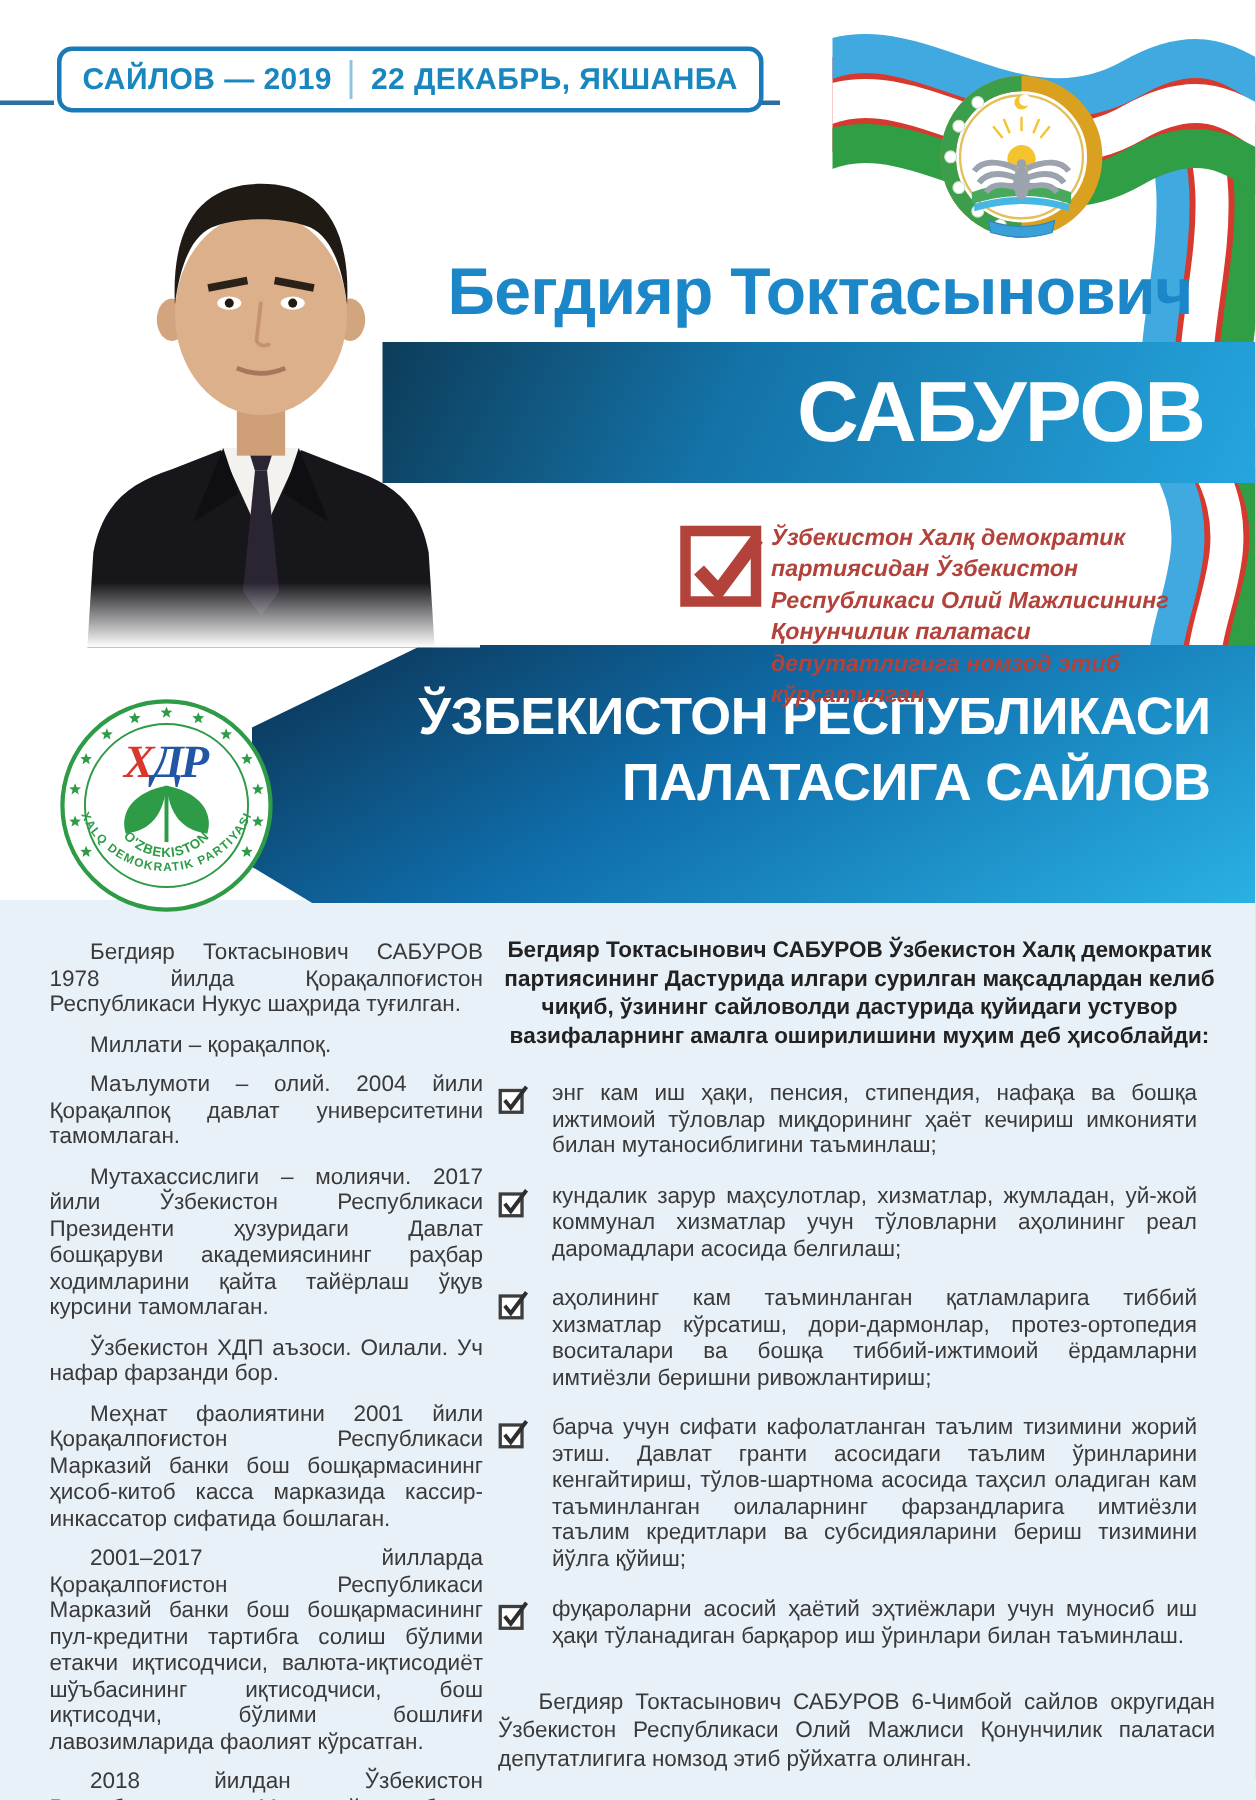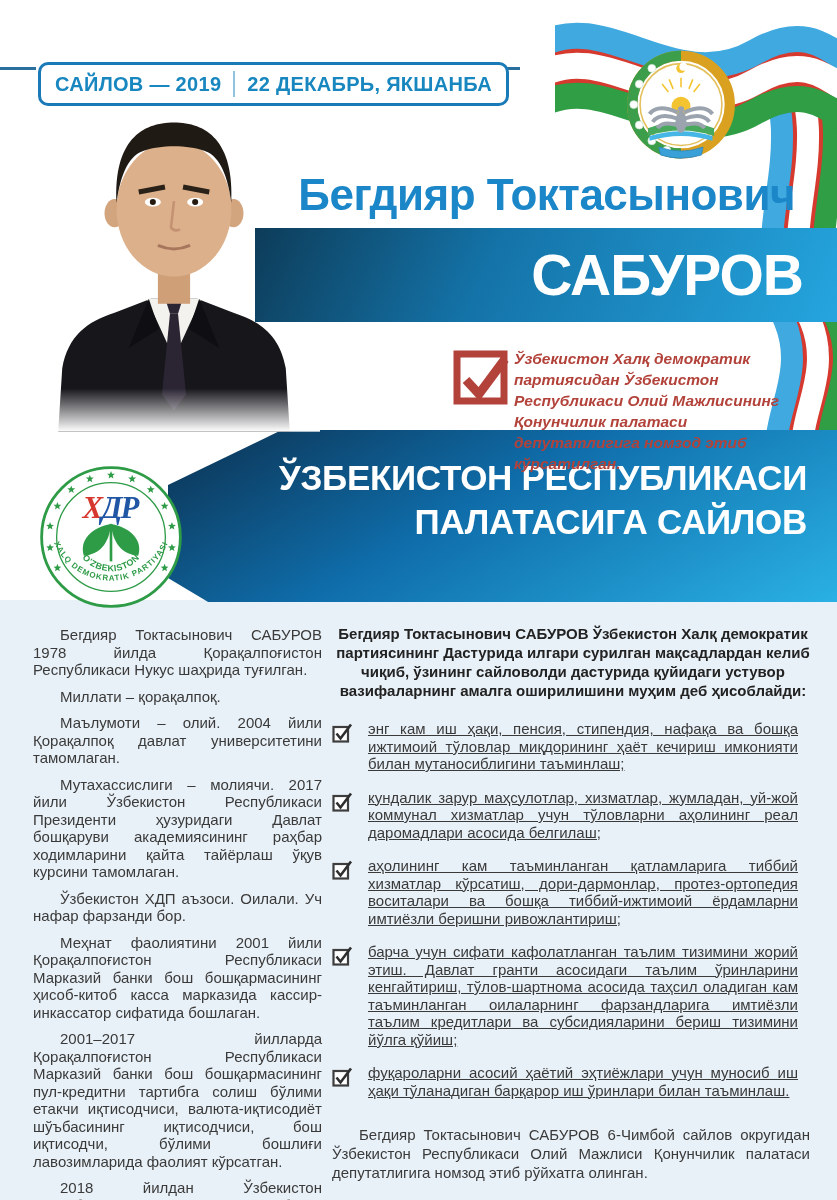--- a/index.html
+++ b/index.html
@@ -6,21 +6,21 @@
   .page{
     position:relative;width:837px;height:1200px;margin:0 auto;
     background:#ffffff;overflow:hidden;
     font-family:"Liberation Sans","DejaVu Sans",sans-serif;color:#3a3a3a;
   }
   
   .rule{position:absolute;height:3px;background:#2b6f9e;top:67px;}
   .rule-left{left:0;width:36px;}
   .rule-right{left:330px;width:190px;}
   .badge{
-    position:absolute;left:38px;top:62px;height:44px;box-sizing:border-box;
+    position:absolute;left:38px;top:31px;height:44px;box-sizing:border-box;
     display:inline-flex;align-items:center;gap:12px;padding:0 14px;
     border:3px solid #1a7ab8;border-radius:10px;background:#fff;z-index:5;
   }
   .badge span{font-size:20px;font-weight:bold;color:#1886bf;letter-spacing:.3px;white-space:nowrap;}
   .badge .divider{width:2px;height:26px;background:#8fc3de;}
   .ribbon{position:absolute;top:0;right:0;width:282px;height:442px;z-index:1;}
   .emblem{position:absolute;left:618px;top:40px;width:126px;height:126px;z-index:2;}
   .photo{position:absolute;left:28px;top:94px;width:292px;height:338px;z-index:4;}
   .candidate-name{
     position:absolute;top:170px;right:42px;z-index:3;
@@ -52,21 +52,21 @@
   .body-section{position:absolute;left:0;top:600px;width:837px;height:600px;background:#e9f1f8;z-index:1;}
   .bio-col{position:absolute;left:33px;top:624px;width:289px;z-index:2;}
   .bio-col p{
     margin:2px 0 9px 0;font-size:15px;line-height:17.5px;text-align:justify;text-indent:27px;
   }
   .program-col{position:absolute;left:332px;top:624px;width:478px;z-index:2;}
   .program-intro{
     font-size:15px;font-weight:bold;text-align:center;line-height:19px;color:#222;
     margin:0 0 20px 4px;
   }
-  .bullet{display:flex;gap:14px;margin:0 12px 16px 0;text-decoration:underline;}
+  .bullet{display:flex;gap:14px;margin:0 12px 16px 0;}
   .bullet-box{flex:0 0 22px;padding-top:1px;}
   .bullet-text{font-size:15px;line-height:17.5px;text-align:justify;}
   .program-closing{
     margin:26px 0 0 0;font-size:15px;line-height:19px;text-align:justify;text-indent:27px;
   }
   .imprint{
     position:absolute;top:1164px;right:36px;z-index:3;
     font-size:9px;color:#3f4c5c;letter-spacing:.2px;margin-top:40px;
   }
 </style>

